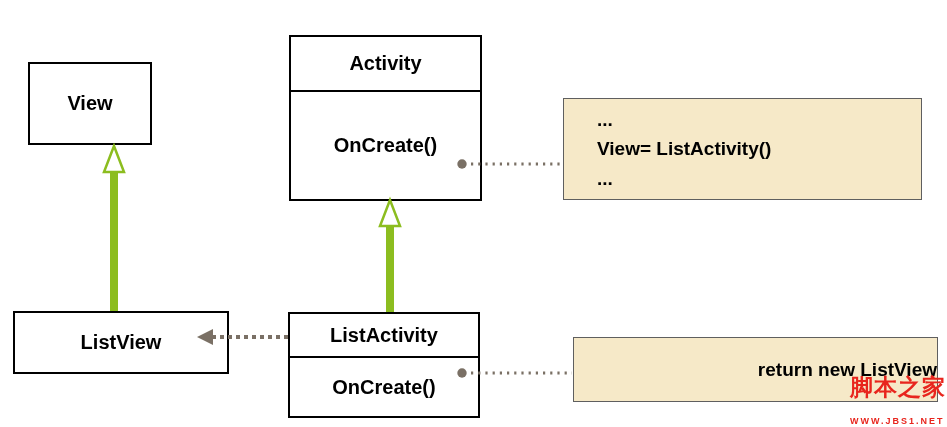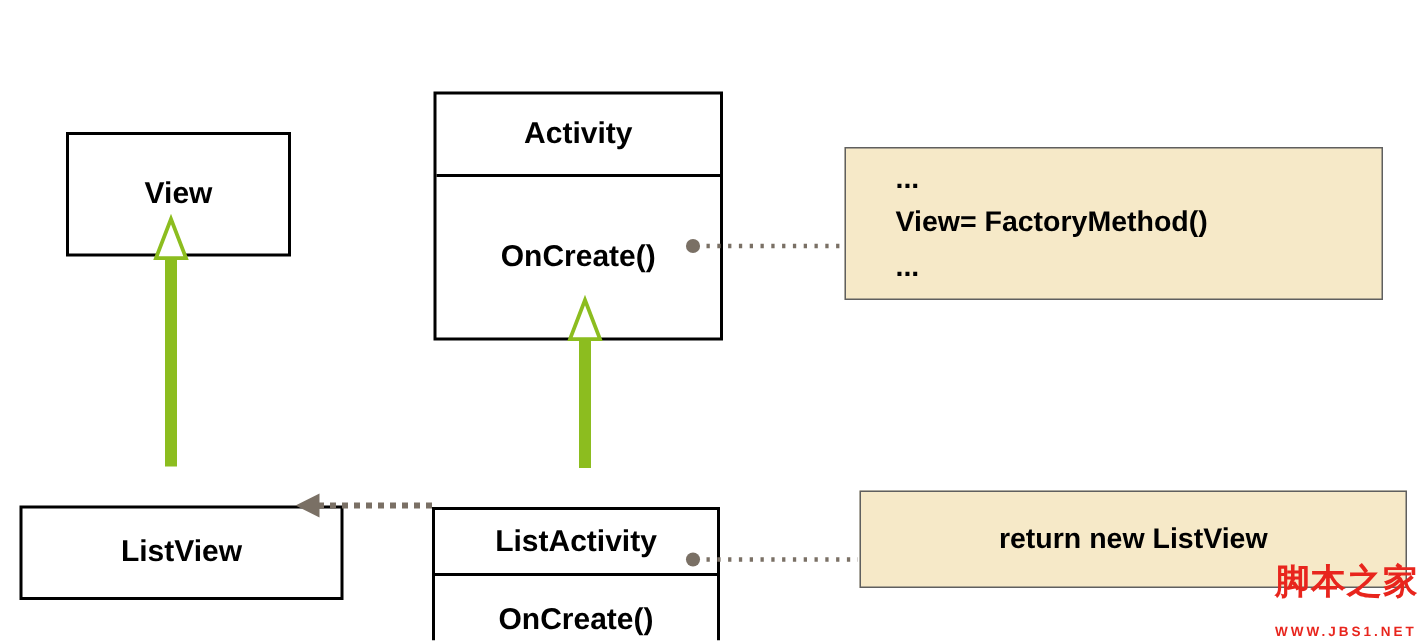--- a/index.html
+++ b/index.html
@@ -10,21 +10,20 @@
     font-family:"Liberation Sans","DejaVu Sans",sans-serif;
     overflow:hidden;
   }
   .uml-class{
     position:absolute;
     background:#ffffff;
     border:2px solid #000000;
     box-sizing:border-box;
     display:flex;flex-direction:column;
     z-index:2;
-    margin-top:26px;
   }
   .uml-title{
     display:flex;align-items:center;justify-content:center;
     font-weight:bold;font-size:20px;color:#000000;
     flex:0 0 auto;
   }
   .uml-title.with-divider{border-bottom:2px solid #000000;}
   .uml-method{
     display:flex;align-items:center;justify-content:center;
     font-weight:bold;font-size:20px;color:#000000;
@@ -60,45 +59,45 @@
   .watermark-site{
     color:#e8251d;font-size:9px;font-weight:bold;
     letter-spacing:2px;margin-top:18px;
   }
 </style>
 </head>
 <body>
 
 <div id="canvas">
 
-  <div class="uml-class" style="left:44px;top:62px;width:150px;height:83px;">
+  <div class="uml-class" style="left:28px;top:62px;width:124px;height:83px;">
     <div class="uml-method">View</div>
   </div>
 
   <div class="uml-class" style="left:289px;top:35px;width:193px;height:166px;">
     <div class="uml-title with-divider" style="height:53px;">Activity</div>
     <div class="uml-method">OnCreate()</div>
   </div>
 
   <div class="uml-class" style="left:13px;top:311px;width:216px;height:63px;">
     <div class="uml-method">ListView</div>
   </div>
 
   <div class="uml-class" style="left:288px;top:312px;width:192px;height:106px;">
     <div class="uml-title with-divider" style="height:42px;">ListActivity</div>
     <div class="uml-method">OnCreate()</div>
   </div>
 
   <div class="note note-factory" style="left:563px;top:98px;width:359px;height:102px;">
     <div>...</div>
-    <div>View= FactoryMethod()</div>
+    <div>View= ListActivity()</div>
     <div>...</div>
   </div>
 
-  <div class="note note-return" style="left:573px;top:327px;width:365px;height:65px;">
+  <div class="note note-return" style="left:573px;top:337px;width:365px;height:65px;justify-content:flex-end;">
     <div>return new ListView</div>
   </div>
 
   <svg id="connector-layer" viewBox="0 0 947 427" xmlns="http://www.w3.org/2000/svg">
 
     <g>
       <line x1="114" y1="311" x2="114" y2="170" stroke="#8cbd1f" stroke-width="8"></line>
       <polygon points="114,146 104,172 124,172" fill="#ffffff" stroke="#8cbd1f" stroke-width="2.5"></polygon>
     </g>
 

